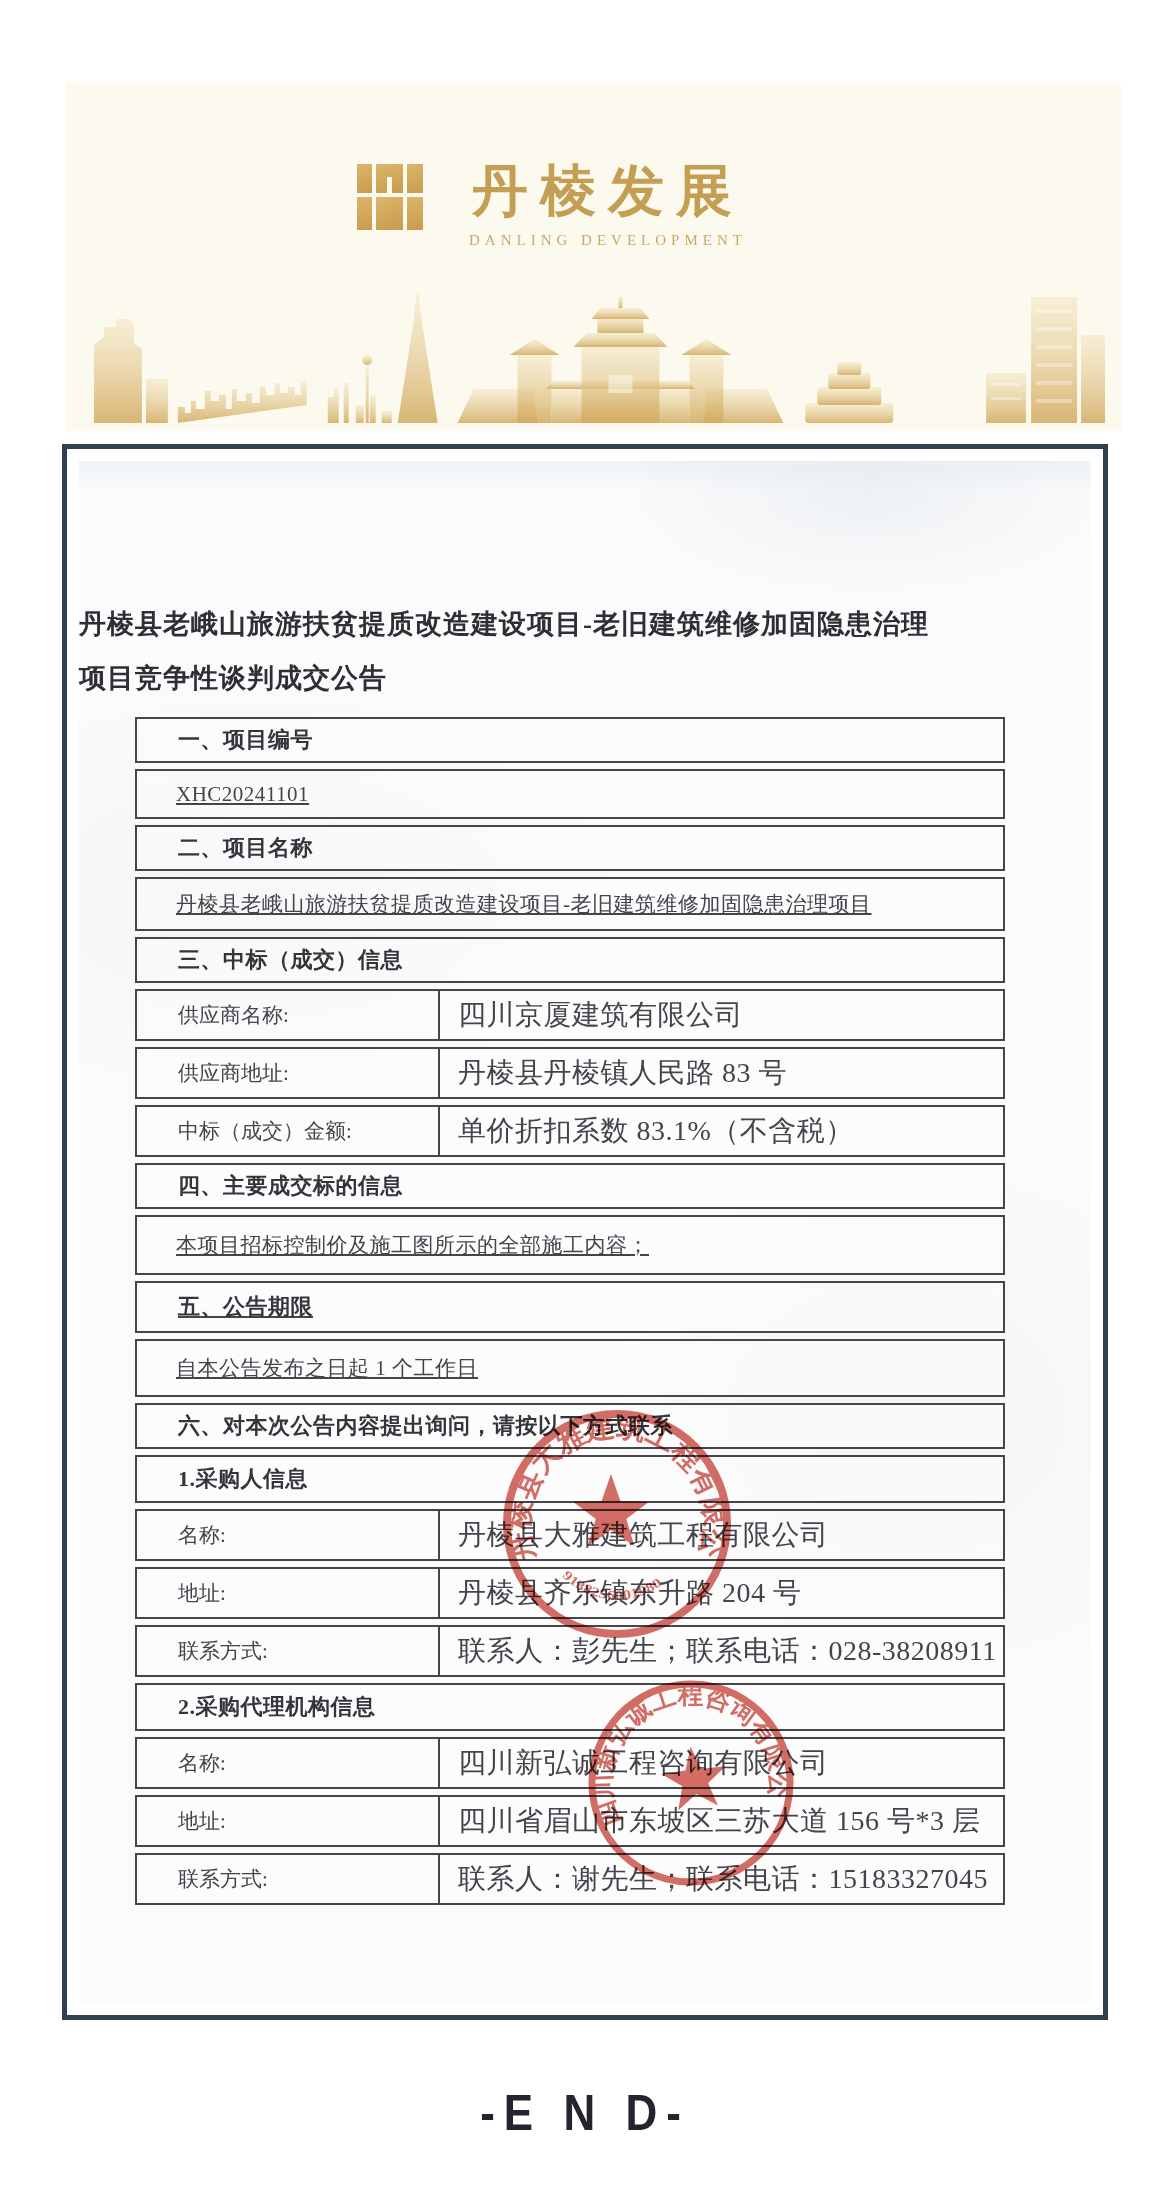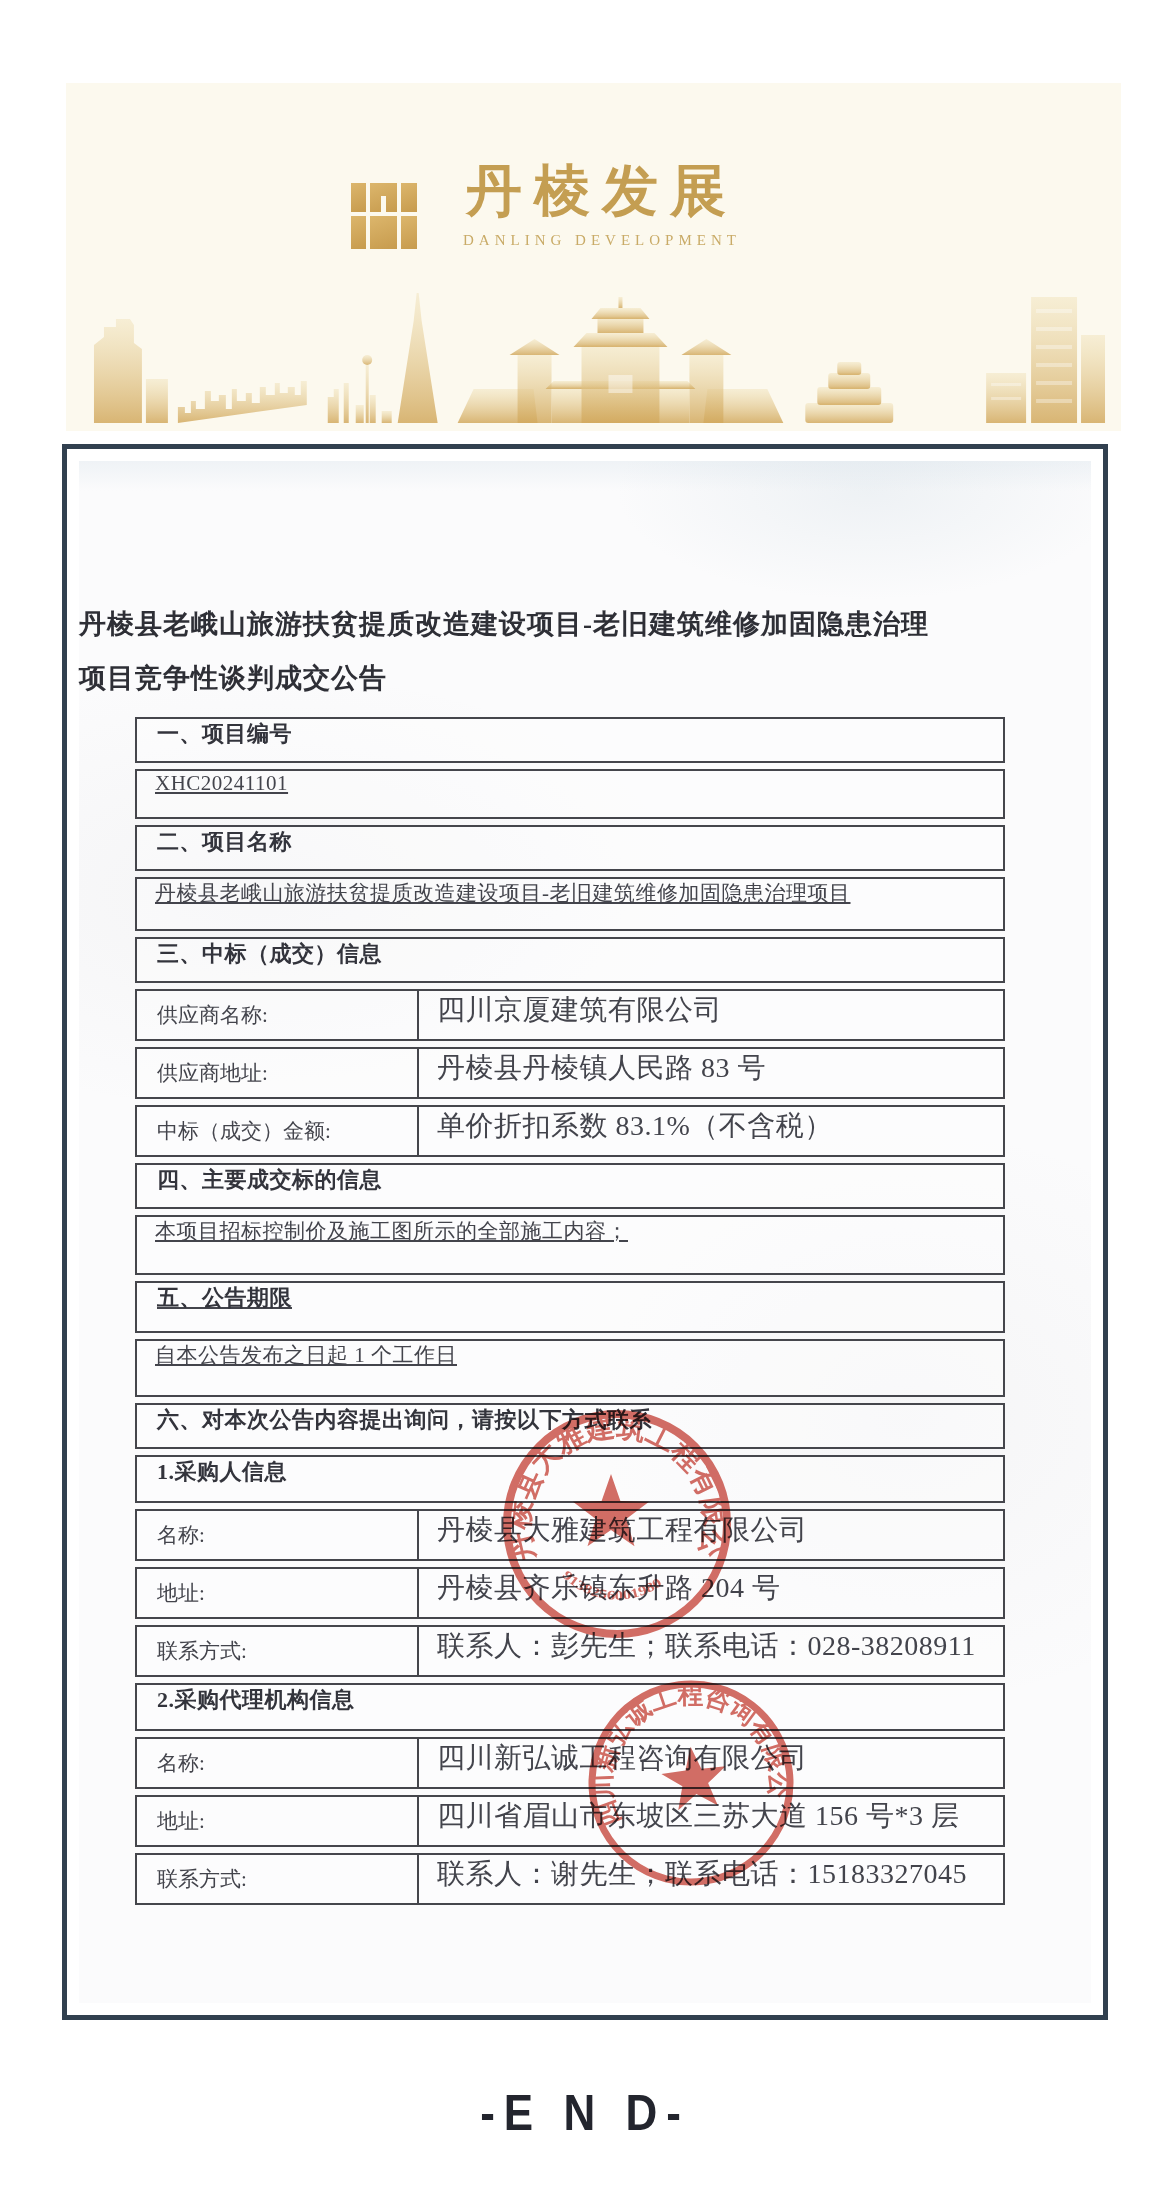--- a/index.html
+++ b/index.html
@@ -5,21 +5,21 @@
   html,body{margin:0;padding:0;}
   body{
     width:1170px;height:2200px;position:relative;background:#ffffff;overflow:hidden;
     font-family:"Liberation Serif","DejaVu Serif",serif;
   }
   
   .masthead{
     position:absolute;left:66px;top:83px;width:1055px;height:348px;
     background:#fcf9ee;
   }
-  .brand{position:absolute;left:285px;top:75px;display:flex;align-items:flex-end;}
+  .brand{position:absolute;left:291px;top:75px;display:flex;align-items:flex-start;}
   .brand-icon{position:relative;width:66px;height:66px;margin-top:6px;}
   .brand-icon .cellblk{position:absolute;background:linear-gradient(160deg,#dcb66c,#c79b4d);}
   .c1{left:0;top:0;width:15px;height:29px;}
   .c2{left:19px;top:0;width:27px;height:29px;}
   .c3{left:50px;top:0;width:16px;height:29px;}
   .c4{left:0;top:33px;width:15px;height:33px;}
   .c5{left:19px;top:33px;width:27px;height:33px;}
   .c6{left:50px;top:33px;width:16px;height:33px;}
   .notch{position:absolute;left:30px;top:13px;width:5px;height:20px;background:#fcf9ee;}
   .brand-text{margin-left:46px;display:flex;flex-direction:column;align-items:center;}
@@ -47,22 +47,22 @@
       #fbfbfc;
   }
   .doc-title{margin-top:136px;text-align:left;color:#2e2f36;}
   .doc-title div{font-size:27px;font-weight:700;line-height:54px;letter-spacing:1px;}
   
   .doc-table{
     margin-left:56px;margin-top:12px;width:870px;
     display:flex;flex-direction:column;gap:6px;box-sizing:border-box;
   }
   .trow{
-    border:2px solid #45464c;display:flex;
-    color:#43444c;box-sizing:content-box;background:rgba(255,255,255,.35);
+    border:2px solid #45464c;display:flex;align-items:center;
+    color:#43444c;box-sizing:content-box;background:rgba(255,255,255,.35);padding-left:21px;
   }
   .sec{height:42px;}
   .sub{height:44px;}
   .valr{height:46px;text-decoration:underline;}
   .pair{height:48px;}
   .h50{height:50px;} .h48{height:48px;text-decoration:underline;} .h54{height:54px;} .h56{height:56px;}
   .sec .txt,.sub .txt{font-weight:700;font-size:22px;padding-left:20px;color:#33343c;letter-spacing:.5px;}
   .valr .txt{font-size:21px;padding-left:18px;letter-spacing:.5px;}
   .lbl{
     width:282px;min-width:282px;height:100%;display:flex;align-items:center;

